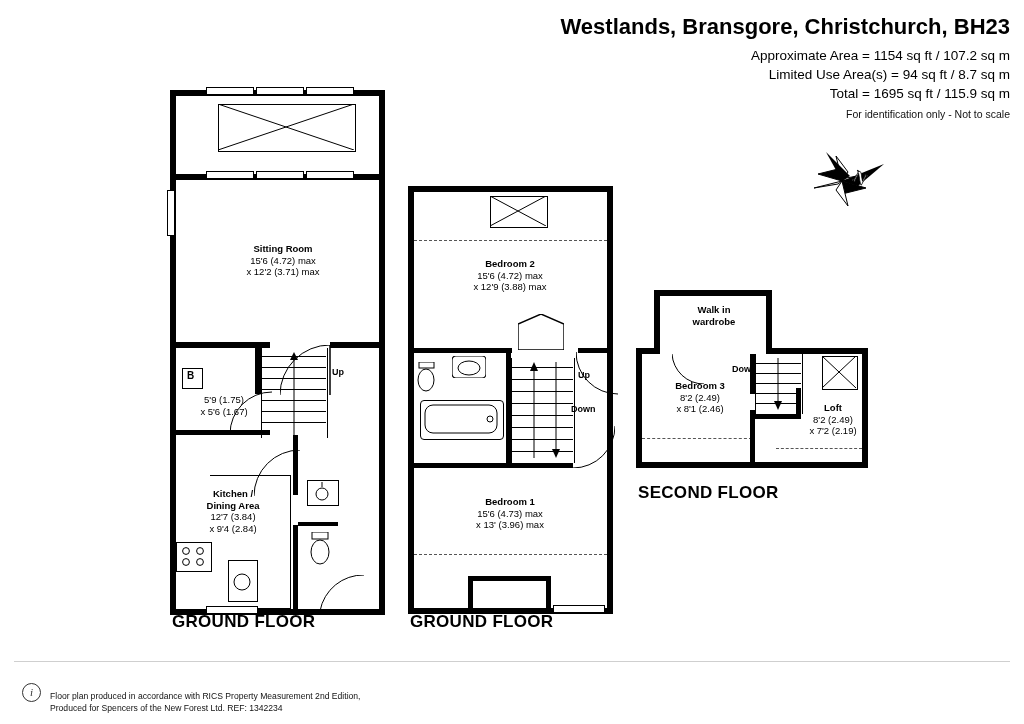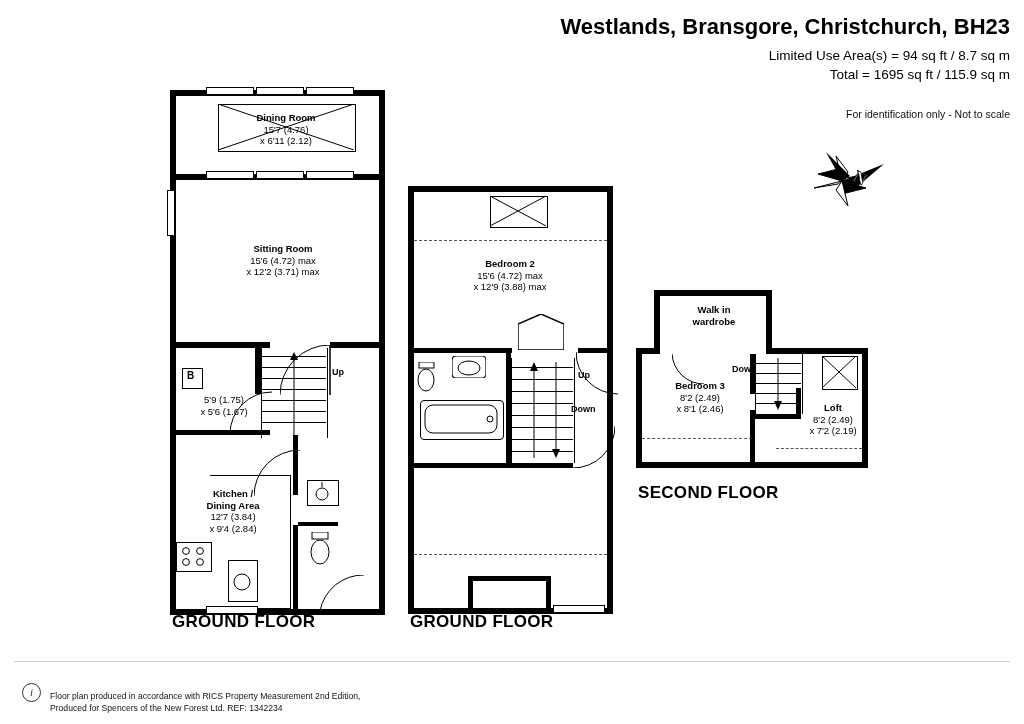--- a/index.html
+++ b/index.html
@@ -23,20 +23,21 @@
   
   #footer{left:14px;bottom:10px;font-size:8.6px;line-height:11.5px;color:#111;}
   #footer-rule{left:14px;bottom:62px;width:996px;height:1px;background:#cfcfcf;}
   .circ-i{width:17px;height:17px;border:1.4px solid #333;border-radius:50%;display:inline-block;text-align:center;font-size:11px;line-height:16px;font-style:italic;font-family:"Liberation Serif",serif;color:#333;}
 </style>
 </head>
 <body>
 
 <div class="abs" id="title">Westlands, Bransgore, Christchurch, BH23</div>
 <div class="abs" id="areas">
+  <div>Approximate Area = 1154 sq ft / 107.2 sq m</div>
   <div>Limited Use Area(s) = 94 sq ft / 8.7 sq m</div>
   <div>Total = 1695 sq ft / 115.9 sq m</div>
 </div>
 <div class="abs" id="ident">For identification only - Not to scale</div>
 
 <div class="abs" id="compass">
   <svg width="92" height="62" viewBox="0 0 92 62">
     <g fill="#000" stroke="#000" stroke-width="1">
       <polygon points="46,31 22,24 46,18"></polygon>
       <polygon points="46,31 70,38 46,44"></polygon>
@@ -60,25 +61,20 @@
 
   <div class="abs win" style="left:36px;top:-3px;width:46px;height:6px;"></div>
   <div class="abs win" style="left:86px;top:-3px;width:46px;height:6px;"></div>
   <div class="abs win" style="left:136px;top:-3px;width:46px;height:6px;"></div>
 
   <div class="abs" style="left:48px;top:14px;width:136px;height:46px;border:1.6px solid #000;"></div>
   <svg class="abs" style="left:48px;top:14px;" width="136" height="46">
     <line x1="0" y1="0" x2="136" y2="46" stroke="#000" stroke-width="1"></line>
     <line x1="136" y1="0" x2="0" y2="46" stroke="#000" stroke-width="1"></line>
   </svg>
-  <div class="abs room-label" style="left:38px;top:22px;width:156px;">
-    <div>Dining Room</div>
-    <div class="dim">15'7 (4.76)</div>
-    <div class="dim">x 6'11 (2.12)</div>
-  </div>
 
   <div class="abs wall" style="left:0;top:84px;width:215px;height:6px;"></div>
   <div class="abs win" style="left:36px;top:81px;width:46px;height:6px;"></div>
   <div class="abs win" style="left:86px;top:81px;width:46px;height:6px;"></div>
   <div class="abs win" style="left:136px;top:81px;width:46px;height:6px;"></div>
   <div class="abs win" style="left:-3px;top:100px;width:6px;height:44px;"></div>
 
   <div class="abs room-label" style="left:28px;top:153px;width:170px;">
     <div>Sitting Room</div>
     <div class="dim">15'6 (4.72) max</div>
@@ -239,20 +235,25 @@
   </div>
   <div class="abs arrowtxt" style="left:170px;top:184px;">Up</div>
   <div class="abs arrowtxt" style="left:163px;top:218px;">Down</div>
 
   <div class="abs wall" style="left:0;top:277px;width:103px;height:5px;"></div>
   <div class="abs wall" style="left:103px;top:277px;width:62px;height:5px;"></div>
   <svg class="abs" style="left:165px;top:240px;" width="42" height="42">
     <path d="M0,42 A42,42 0 0,0 42,0" fill="none" stroke="#000" stroke-width="1"></path>
   </svg>
 
+  <div class="abs room-label" style="left:22px;top:310px;width:160px;">
+    <div>Bedroom 1</div>
+    <div class="dim">15'6 (4.73) max</div>
+    <div class="dim">x 13' (3.96) max</div>
+  </div>
 
   <div class="abs dashed-h" style="left:6px;top:368px;width:193px;"></div>
 
   <div class="abs wall" style="left:60px;top:390px;width:5px;height:34px;"></div>
   <div class="abs wall" style="left:138px;top:390px;width:5px;height:34px;"></div>
   <div class="abs wall" style="left:60px;top:390px;width:83px;height:5px;"></div>
   <div class="abs win" style="left:145px;top:419px;width:50px;height:6px;"></div>
 </div>
 <div class="abs floor-label" style="left:410px;top:612px;">GROUND FLOOR</div>
 

